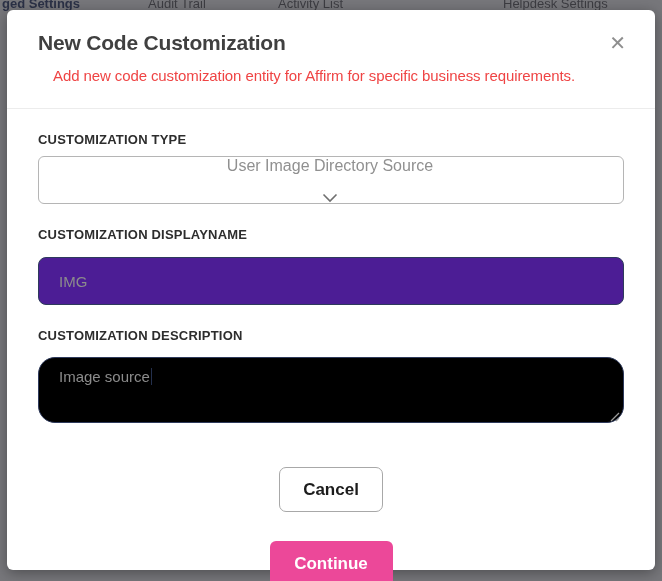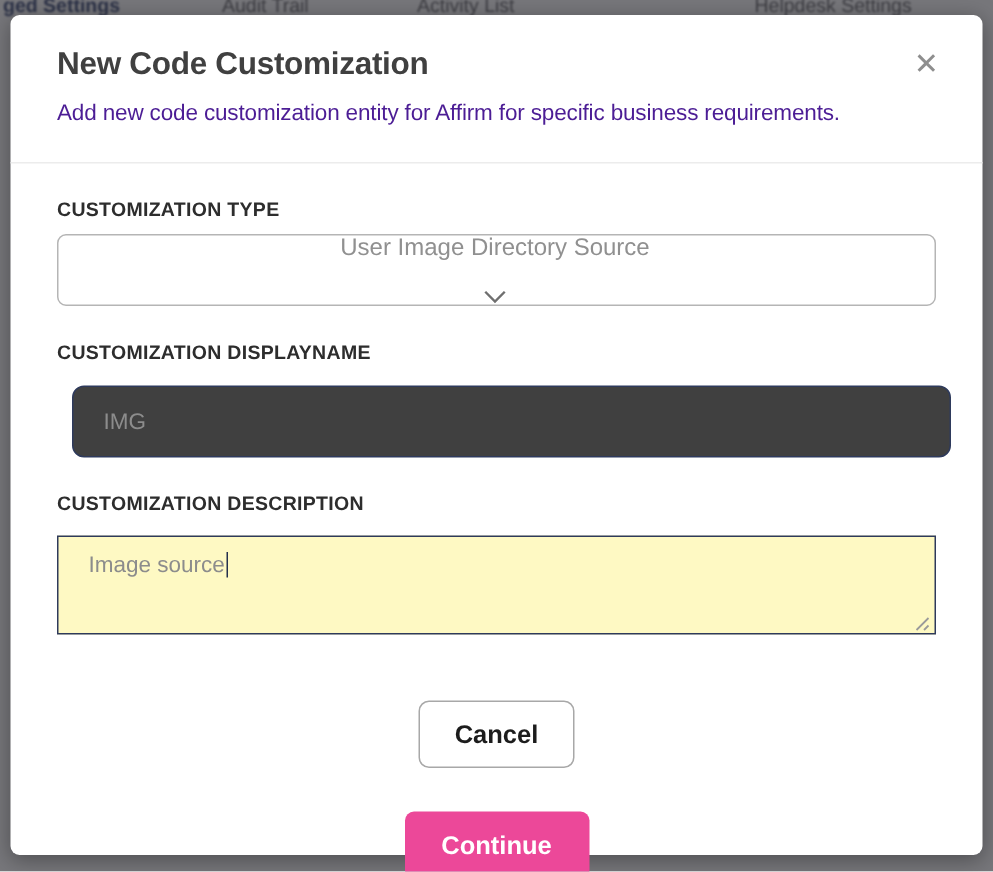--- a/index.html
+++ b/index.html
@@ -39,22 +39,22 @@
   .modal-title {
     font-size: 21px; font-weight: bold; color: #404040;
     letter-spacing: -0.2px;
   }
   .close-btn {
     font-size: 20px; line-height: 20px; color: #8e8e8e;
     background: none; border: none; cursor: pointer;
     padding: 2px 4px; font-family: "Liberation Sans", sans-serif;
   }
   .modal-subtitle {
-    padding: 0 31px; margin-top: 12px;
-    font-size: 15px; color: #4c1d95; letter-spacing: -0.1px;
+    padding: 0 46px; margin-top: 12px;
+    font-size: 15px; color: #ef4444; letter-spacing: -0.1px;
   }
   .divider {
     margin-top: 24px;
     border: none; border-top: 1px solid #ececec; height: 0;
   }
 
   .modal-body { padding: 0 31px; }
   .field-label {
     margin-top: 23px;
     font-size: 13px; font-weight: bold; color: #2d2d2d;
@@ -72,30 +72,30 @@
   .select-value { font-size: 16px; color: #909090; }
   .chevron-icon { display: flex; align-items: center; }
 
   .text-input {
     margin-top: 15px;
     height: 48px; width: 100%;
     border: 1.5px solid #2e3a5c; border-radius: 8px;
     padding: 0 20px;
     font-size: 15px; color: #8c8c8c;
     font-family: "Liberation Sans", sans-serif;
-    outline: none; background: #404040; margin-left: 10px;
+    outline: none; background: #4c1d95;
   }
 
   .textarea-box {
     margin-top: 14px; position: relative;
     height: 66px; width: 100%;
-    border: 1.5px solid #2e3a5c; border-radius: 0;
+    border: 1.5px solid #2e3a5c; border-radius: 17px;
     padding: 10px 20px;
     font-size: 15px; color: #8c8c8c;
-    background: #fef9c3; cursor: text;
+    background: #000000; cursor: text;
   }
   .caret {
     display: inline-block; width: 1.5px; height: 17px;
     background: #24304d; vertical-align: text-bottom;
     margin-left: 1px;
   }
   .resize-handle {
     position: absolute; right: 3px; bottom: 3px;
     width: 11px; height: 11px;
   }

